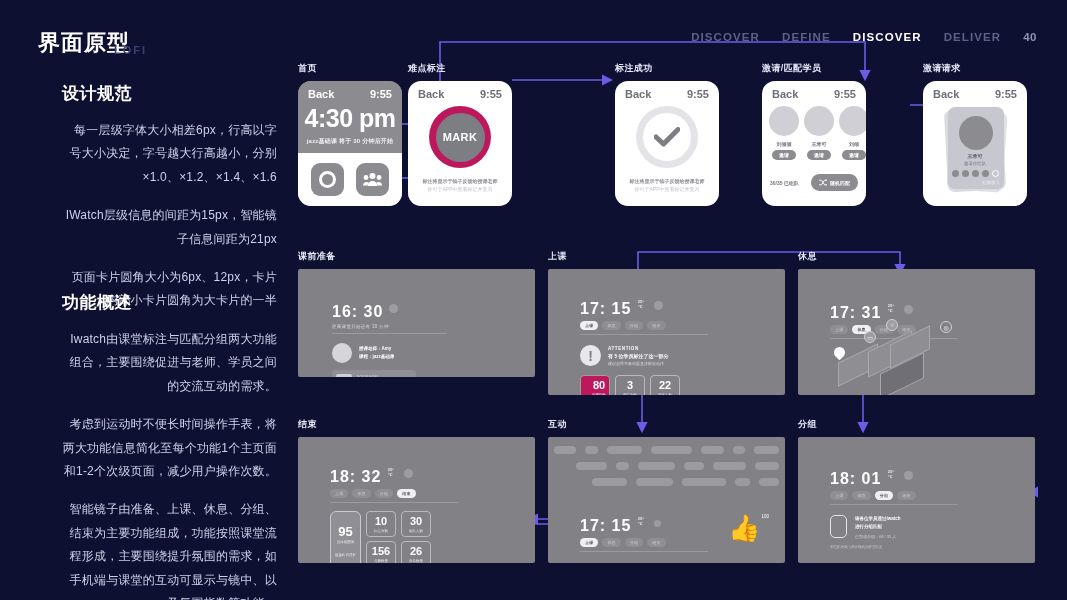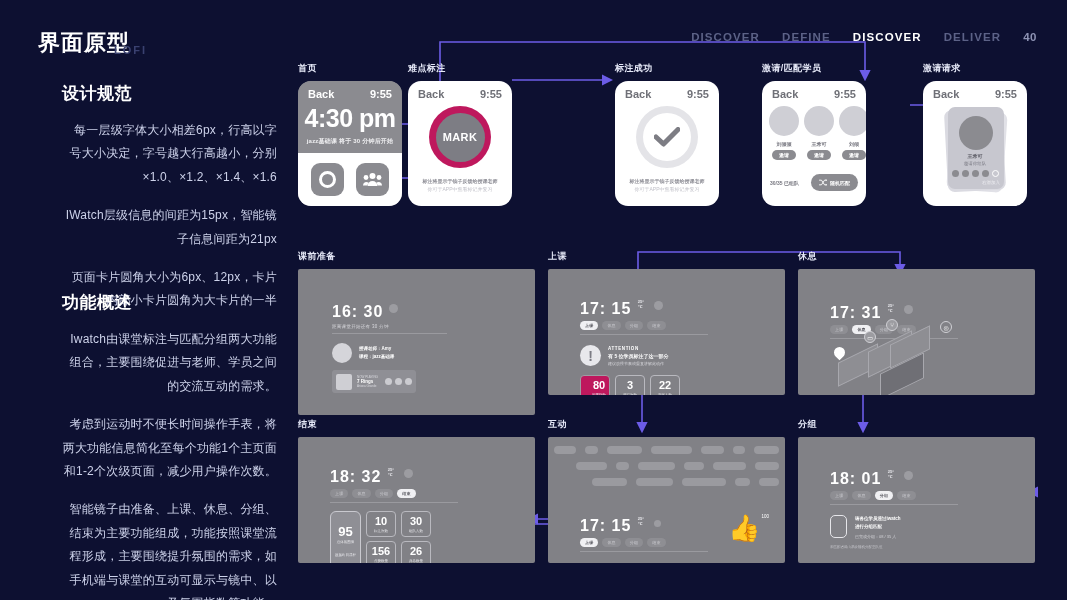--- a/index.html
+++ b/index.html
@@ -376,21 +376,21 @@
               <i></i>
             <i class="empty"></i>
           </div>
           <div class="req-join">右滑加入</div>
         </div>
       </div>
     </div>
 
     <div class="grp" style="left:8px; top:250px;">
       <div class="grp-label">课前准备</div>
-      <div class="mirror" style="width:237px;height:146px;">
+      <div class="mirror" style="width:237px;height:108px;">
         <div style="padding:34px 0 0 34px;">
           <div><span class="m-big">16: 30</span><span class="m-wifi"></span></div>
           <div class="m-sub">距离课堂开始还有 30 分钟</div>
           <div class="m-rule" style="width:115px;"></div>
           <div class="prep-row">
             <div class="prep-av"></div>
             <div>
               <div class="prep-t">授课老师：Amy</div>
               <div class="prep-t">课程：jazz基础课</div>
             </div>

